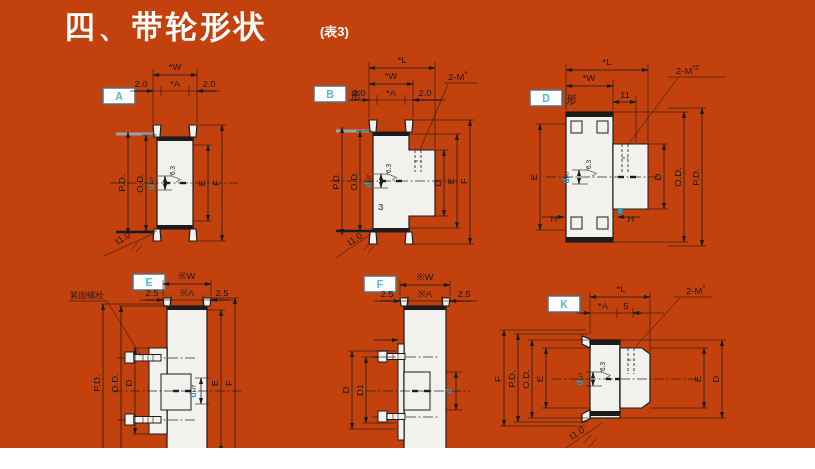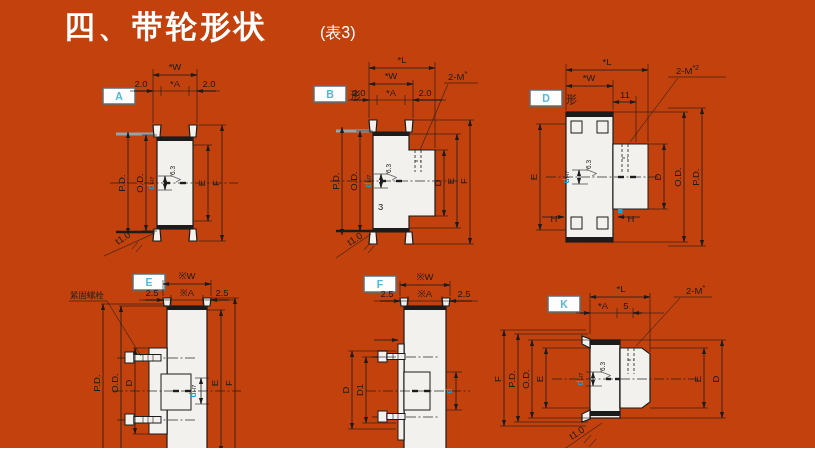--- a/index.html
+++ b/index.html
@@ -1,19 +1,19 @@
 <!DOCTYPE html>
 <html><head>
 <meta charset="utf-8">
 <style>
   html,body{margin:0;padding:0}
   .page{position:relative;width:815px;height:448px;background:#c2410c;overflow:hidden;
         font-family:"Liberation Sans",sans-serif}
   .title{position:absolute;left:64px;top:6px;font-size:31px;font-weight:bold;color:#fff;letter-spacing:3px}
-  .subtitle{position:absolute;left:320px;top:23px;font-size:16px;font-weight:normal;color:#fff}
+  .subtitle{position:absolute;left:320px;top:23px;font-size:13px;font-weight:bold;color:#fff}
   .diag{position:absolute}
   svg text{font-family:"Liberation Sans",sans-serif;fill:#1c1c1c}
   .t{font-size:10px}
   .num{font-size:9.5px}
   .dtxt{font-size:9.5px}
   .fin{font-size:6.5px}
   .kanji{font-size:11px}
   .callout{font-size:8.5px}
   .lletter{font-size:10.5px;font-weight:bold;fill:#56b7d8}
   .lbox{fill:#fdfdfd;stroke:#5c7078;stroke-width:1.5}

